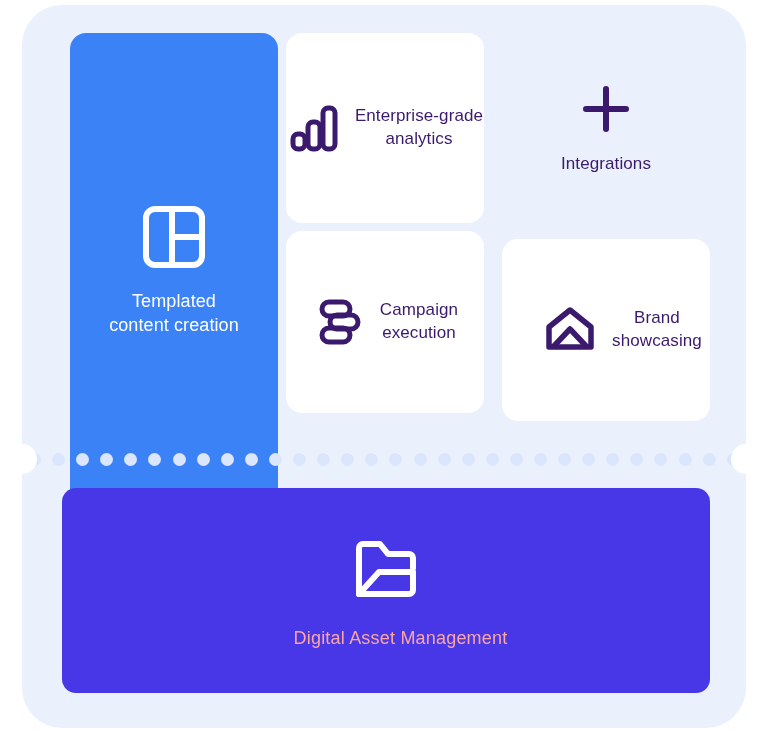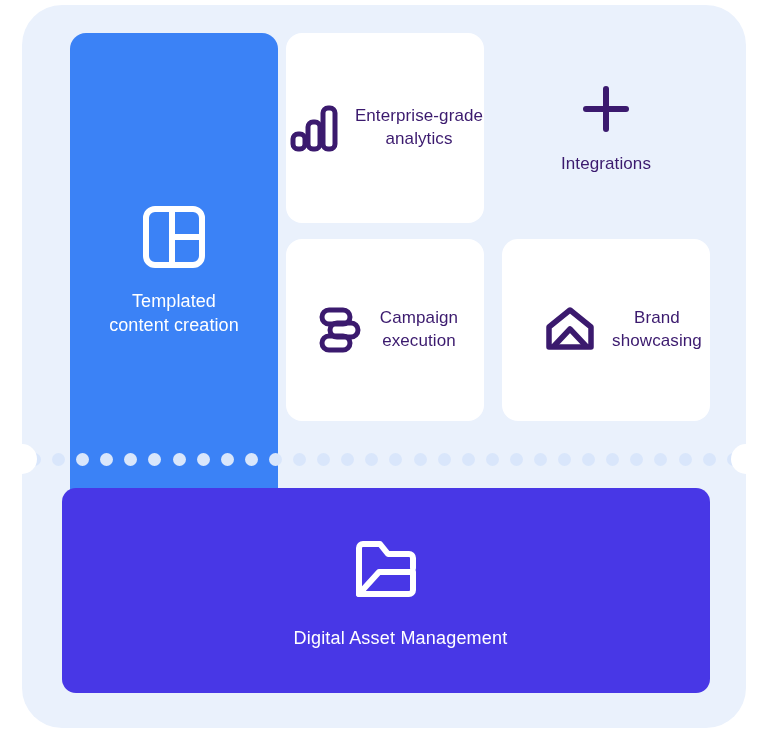--- a/index.html
+++ b/index.html
@@ -75,21 +75,21 @@
     background: transparent;
     display: flex;
     flex-direction: column;
     align-items: center;
     justify-content: center;
     gap: 14px;
   }
 
   .cell-r1c2 { left: 224px; top: 0px;   width: 198px; height: 190px; }
   .cell-r1c3 { left: 440px; top: 0px;   width: 208px; height: 190px; gap: 16px; }
-  .cell-r2c2 { left: 224px; top: 206px; width: 198px; height: 182px; }
+  .cell-r2c2 { left: 224px; top: 198px; width: 198px; height: 182px; }
   .cell-r2c3 { left: 440px; top: 206px; width: 208px; height: 182px; padding-left: 32px; }
 
   .icon-wrap {
     display: flex;
     align-items: center;
     justify-content: center;
     line-height: 0;
   }
 
   .tile-label {
@@ -165,21 +165,21 @@
     display: flex;
     flex-direction: column;
     align-items: center;
     justify-content: center;
     gap: 22px;
   }
 
   .label-blue {
     text-align: right;
     font-size: 18px;
-    color: #ffffff;
+    color: #fca5a5;
     letter-spacing: 0.2px;
     margin-left: 29px;
   }
 </style>
 </head>
 <body>
 
 <div class="stage">
   <div class="panel">
 

